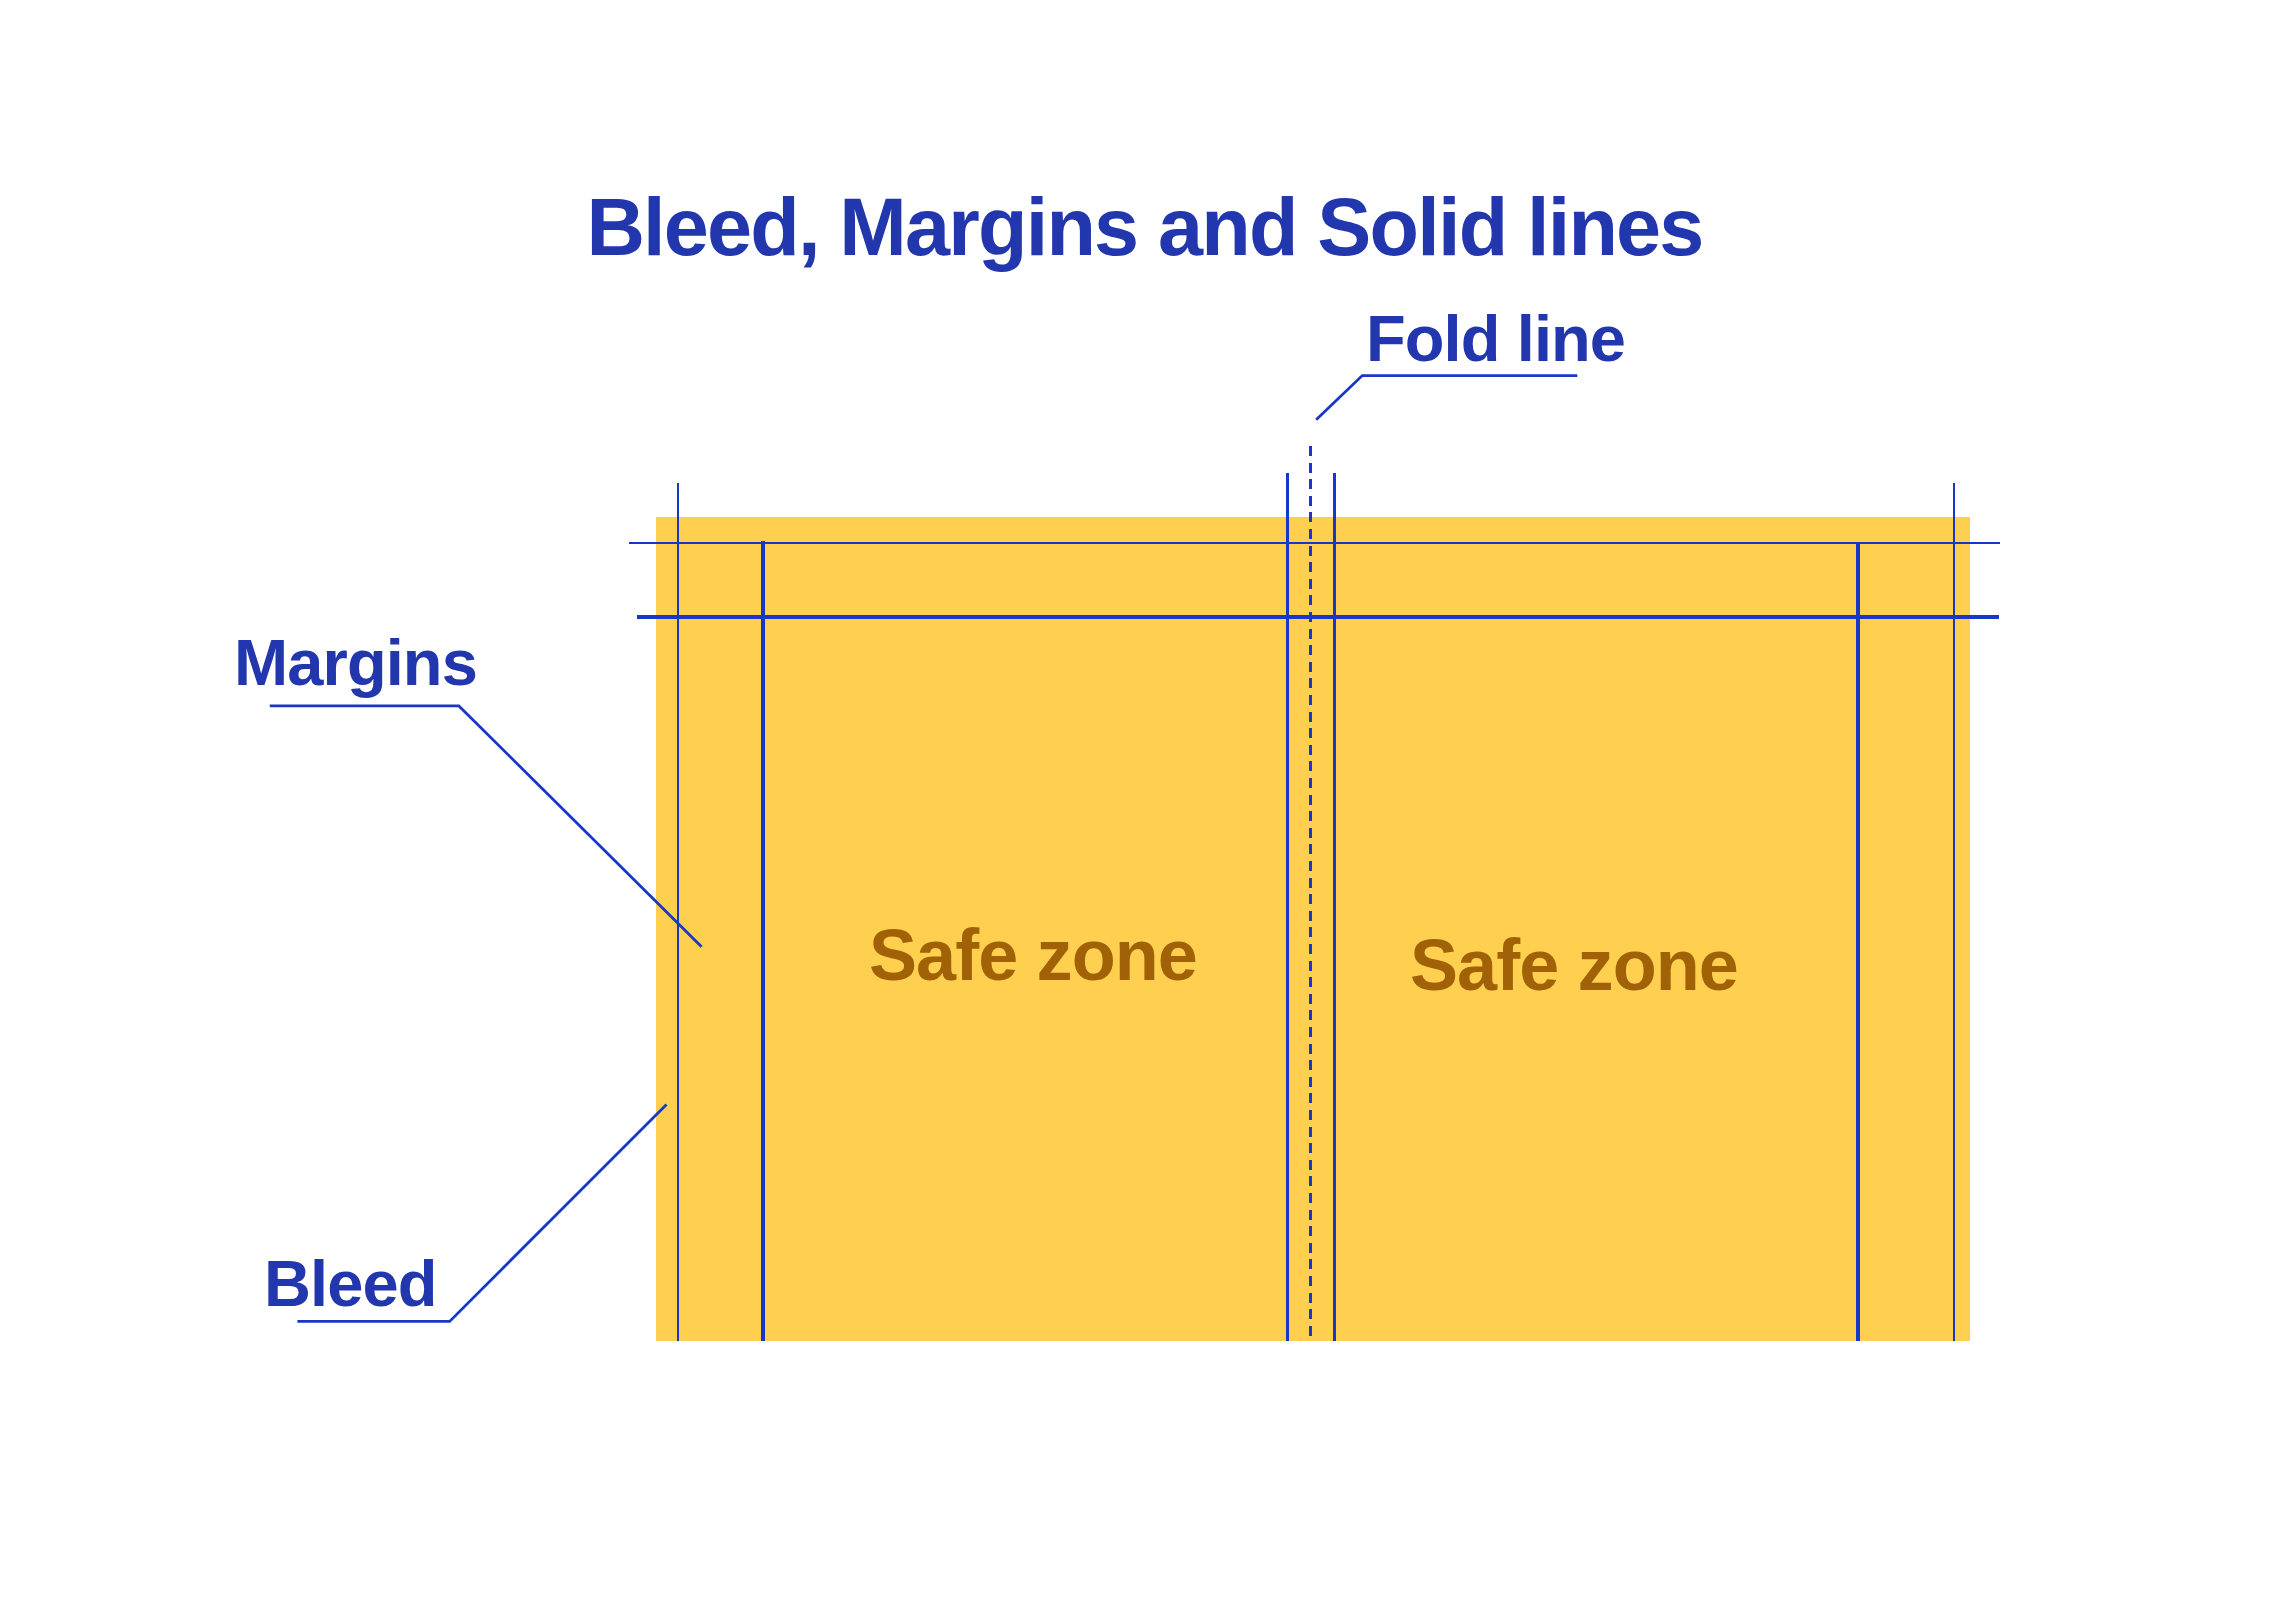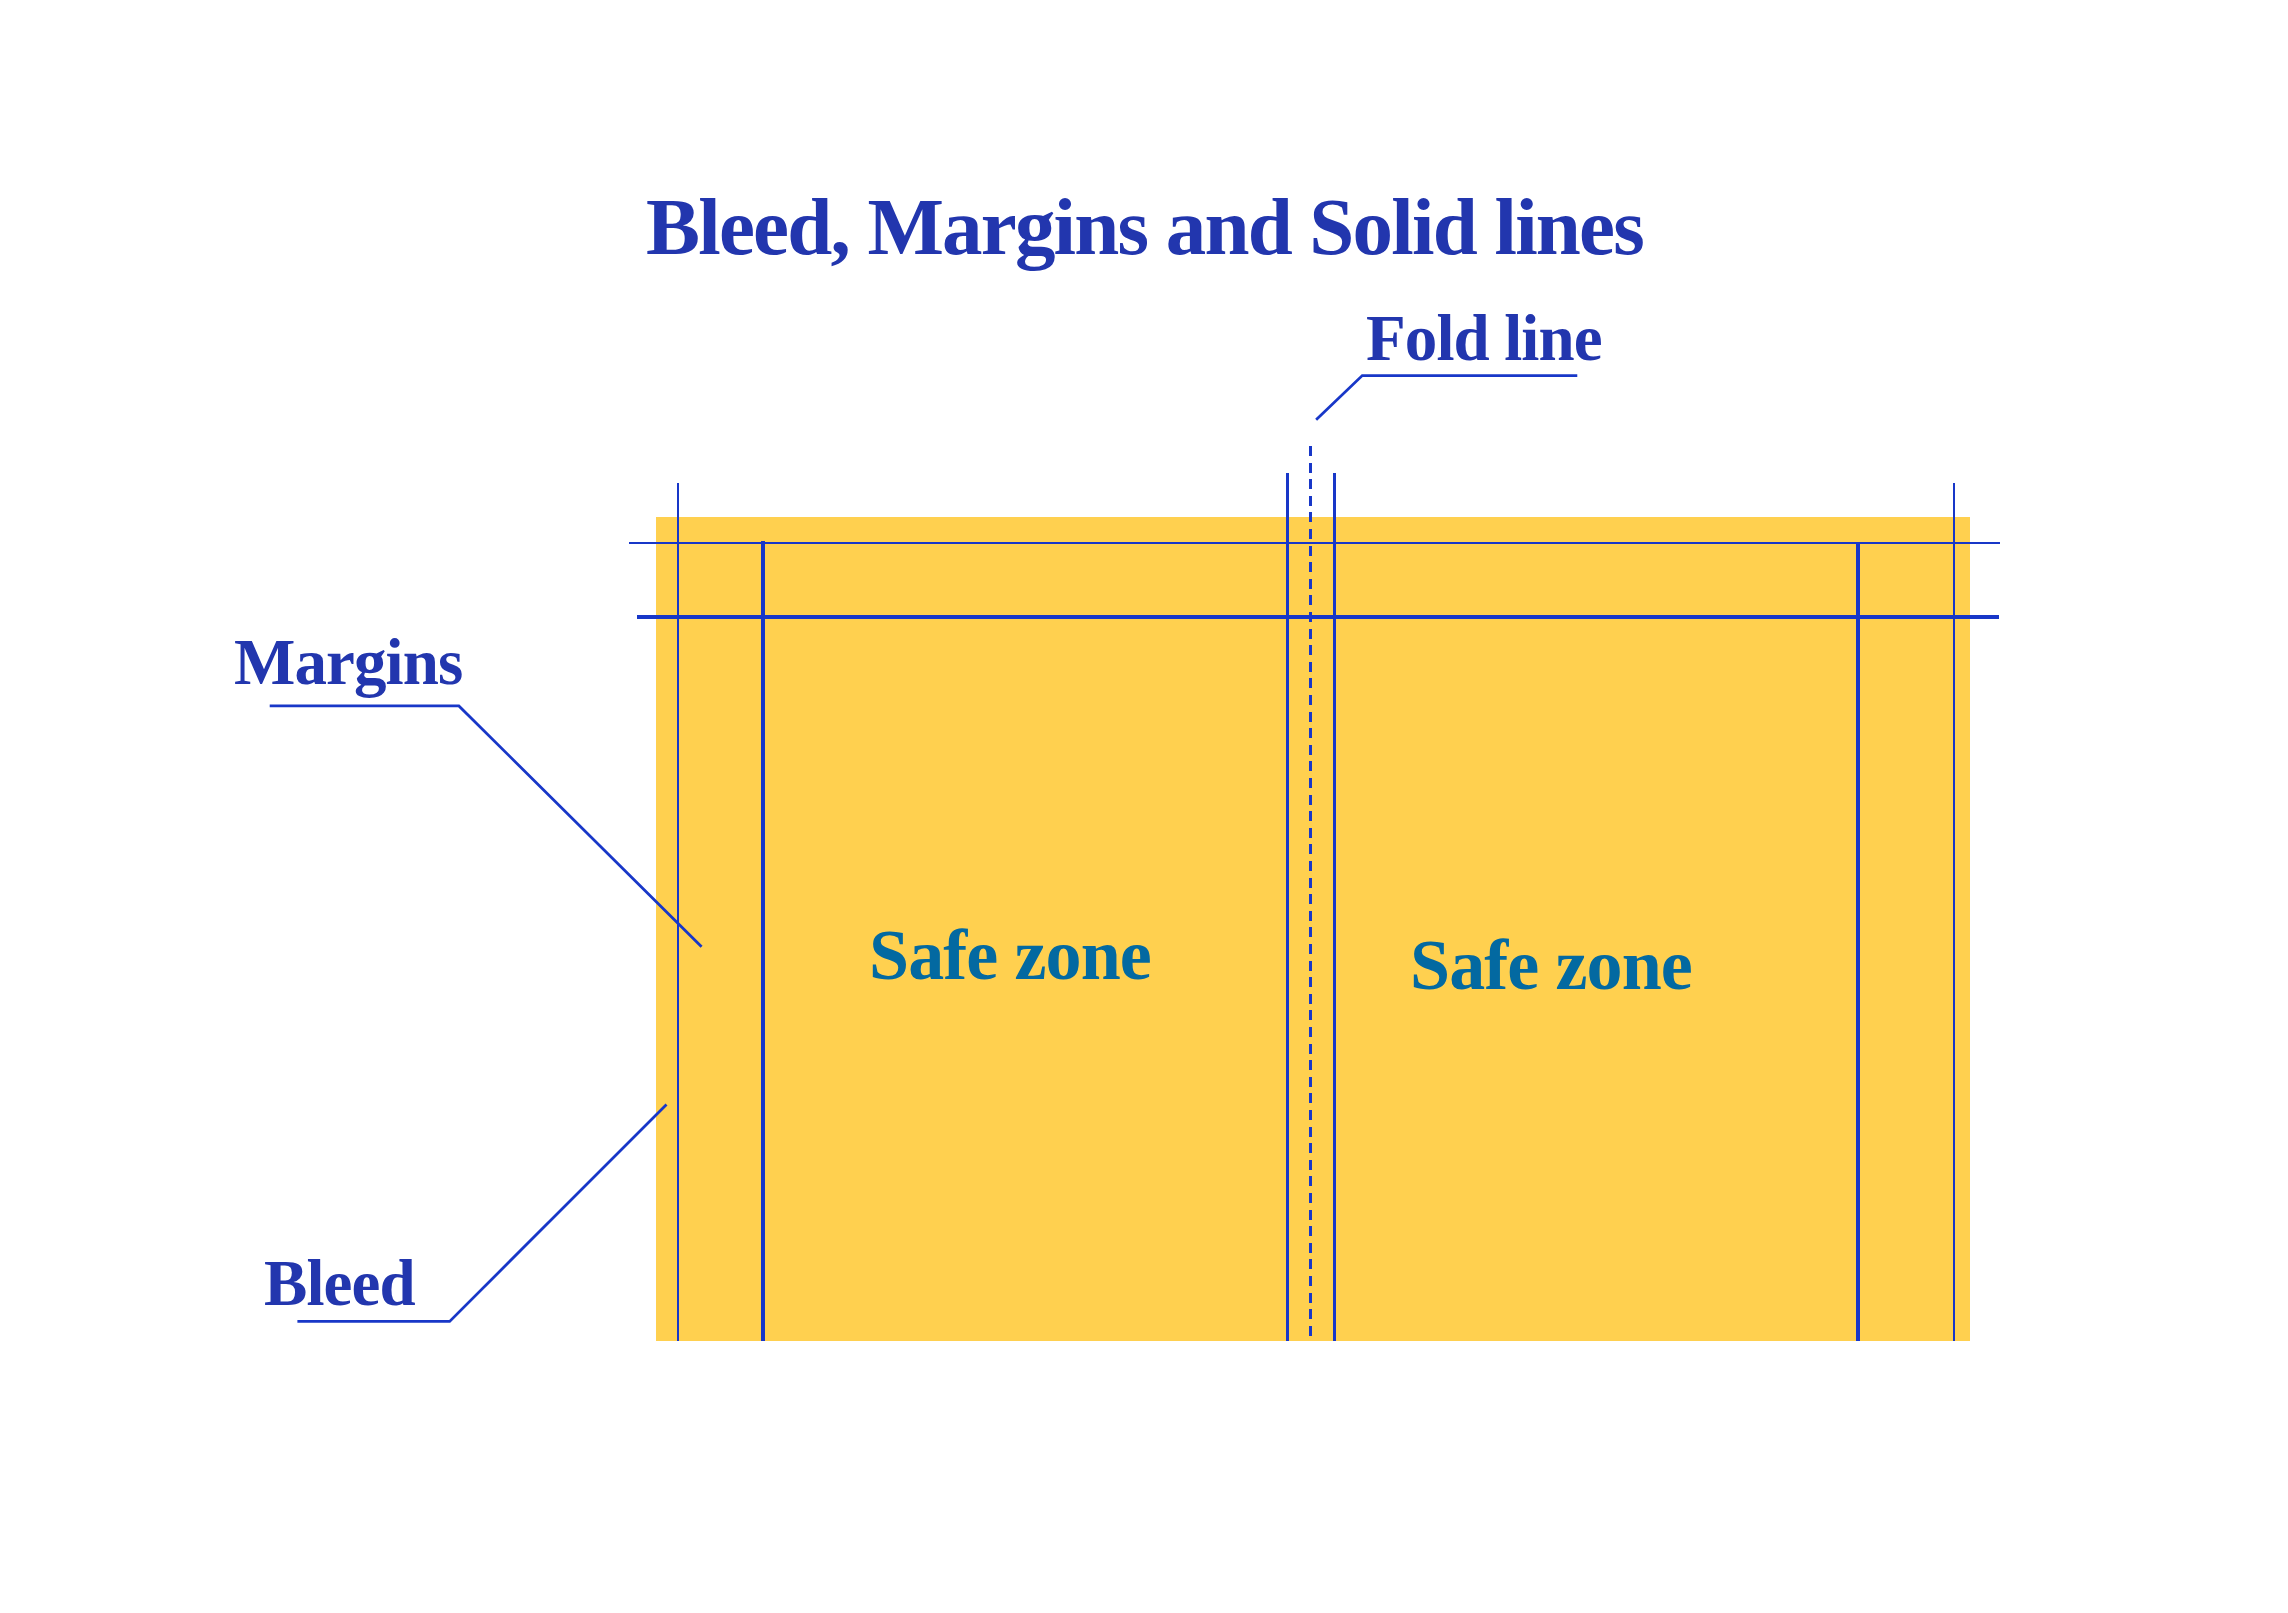--- a/index.html
+++ b/index.html
@@ -7,21 +7,20 @@
     padding: 0;
     background: #ffffff;
     font-family: "Liberation Sans", sans-serif;
   }
   .canvas {
     position: relative;
     width: 2289px;
     height: 1341px;
     background: #ffffff;
     overflow: hidden;
-    font-family: Liberation Serif, serif;
   }
   .abs { position: absolute; }
 
   .page-title {
     left: 0; right: 0;
     top: 127px;
     text-align: center;
     font-size: 81px;
     font-weight: 700;
     letter-spacing: -1.8px;
@@ -68,21 +67,21 @@
     white-space: nowrap;
   }
   .lbl-fold    { left: 1366px; top: 306px; }
   .lbl-margins { left: 234px;  top: 630px; }
   .lbl-bleed   { left: 264px;  top: 1251px; text-align: right; }
 
   .zone-label {
     font-size: 72px;
     font-weight: 700;
     letter-spacing: -0.9px;
-    color: #0369a1;
+    color: #a16207;
     line-height: 1;
     white-space: nowrap;
   }
   .zone-left  { left: 869px;  top: 919px; }
   .zone-right { left: 1410px; top: 929px; }
 
   .leader-overlay {
     left: 0; top: 0;
     width: 2289px;
     height: 1613px;

